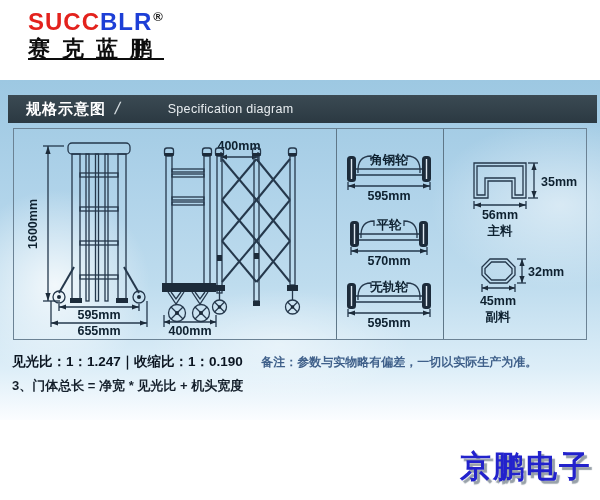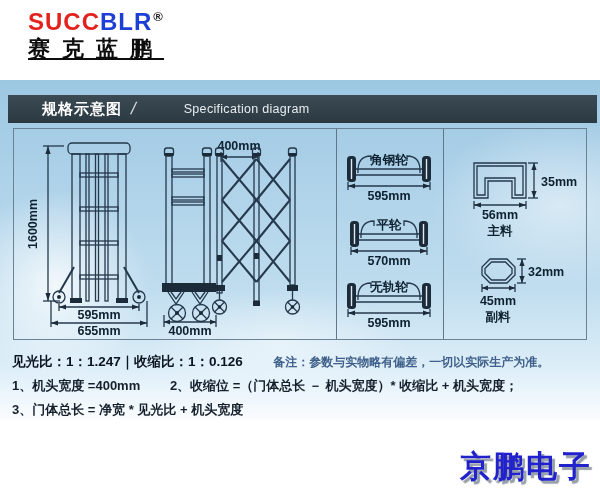--- a/index.html
+++ b/index.html
@@ -23,21 +23,21 @@
   .cloud.c1{left:-40px;top:110px;width:190px;height:190px;
             background:radial-gradient(closest-side,rgba(255,255,255,.8),rgba(255,255,255,0));}
   .cloud.c2{left:430px;top:40px;width:260px;height:170px;
             background:radial-gradient(closest-side,rgba(255,255,255,.5),rgba(255,255,255,0));}
   .cloud.c3{left:150px;top:210px;width:260px;height:110px;
             background:radial-gradient(closest-side,rgba(255,255,255,.45),rgba(255,255,255,0));}
 
   
   .header-bar{position:absolute;left:8px;top:15px;width:589px;height:28px;box-sizing:border-box;
               background:linear-gradient(180deg,#3b4a53,#2b3942);display:flex;align-items:center;
-              padding-left:34px;}
+              padding-left:18px;}
   .h-cn{color:#ffffff;font-size:15px;font-weight:bold;letter-spacing:1px;}
   .h-slash{color:#d7dee2;font-size:17px;font-weight:300;margin:0 7px 0 9px;transform:skewX(-12deg);}
   .h-en{color:#e8edf0;font-size:12.5px;letter-spacing:.3px;margin-left:41px;}
 
   
   .panel{position:absolute;left:13px;top:48px;width:574px;height:212px;box-sizing:border-box;
          border:1px solid #6b8294;display:flex;}
   .sec{height:100%;}
   .sec1{width:322px;}
   .sec2{width:106px;}
@@ -48,21 +48,21 @@
   svg text{fill:#0e2130;font-family:"Liberation Sans","DejaVu Sans",sans-serif;font-weight:bold;font-size:12.5px;}
   .ln{stroke:#25384c;stroke-width:1.3;fill:none;}
   .w2{stroke:#25384c;stroke-width:2;fill:none;}
   .fl{fill:#1c2b3a;stroke:none;}
   .seam{stroke:#dfe9f1;stroke-width:1.4;}
 
   
   .notes{position:absolute;left:12px;top:272px;width:580px;color:#121c28;}
   .n-line{white-space:nowrap;}
   .ratios{font-size:13.5px;font-weight:bold;color:#0b1521;}
-  .remark{font-size:12px;font-weight:600;color:#3f608a;margin-left:26px;}
+  .remark{font-size:12px;font-weight:600;color:#3f608a;margin-left:14px;}
   .f-line{margin-top:6px;font-size:13px;font-weight:600;color:#15202c;}
   .f2{margin-left:26px;}
 
   
   .bottom-strip{position:absolute;left:0;top:420px;width:600px;height:80px;background:#ffffff;}
   .footer-logo{position:absolute;right:8px;top:26px;font-size:31px;font-weight:700;letter-spacing:2px;
                color:#2222cc;text-shadow:3px 3px 1px #97a0a8;}
 </style>
 </head>
 <body>
@@ -323,26 +323,22 @@
             <polygon class="fl" points="71,159 65,156.6 65,161.4"></polygon>
             <text x="54" y="176" text-anchor="middle">45mm</text>
             <text x="54" y="192" text-anchor="middle" font-size="12">副料</text>
           </g>
         </svg>
       </div>
     </div>
 
     <div class="notes">
       <div class="n-line">
-        <span class="ratios">见光比：1：1.247｜收缩比：1：0.126</span>
+        <span class="ratios">见光比：1：1.247｜收缩比：1：0.190</span>
         <span class="remark">备注：参数与实物略有偏差，一切以实际生产为准。</span>
-      </div>
-      <div class="f-line n-line">
-        <span>1、机头宽度 =400mm</span>
-        <span class="f2">2、收缩位 =（门体总长 － 机头宽度）* 收缩比 + 机头宽度；</span>
       </div>
       <div class="f-line n-line">
         <span>3、门体总长 = 净宽 * 见光比 + 机头宽度</span>
       </div>
     </div>
   </div>
 
   <div class="bottom-strip">
     <div class="footer-logo">京鹏电子</div>
   </div>

